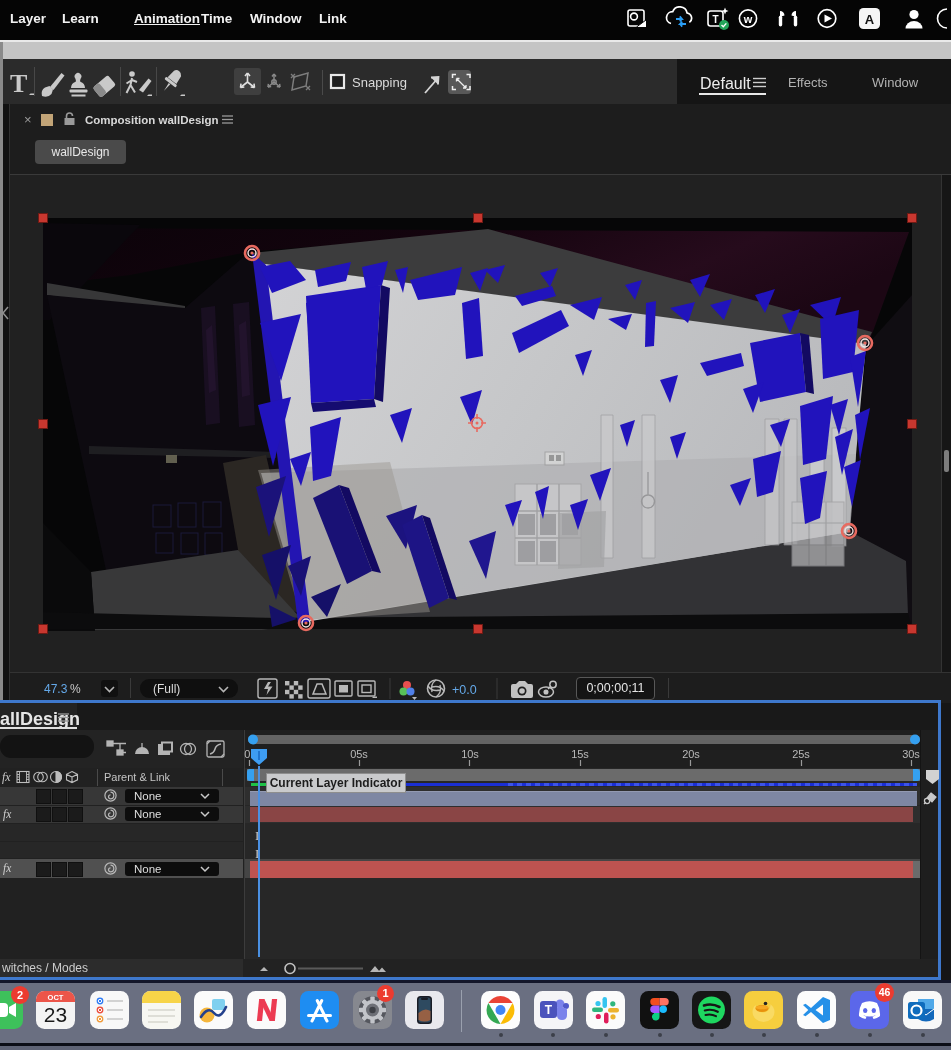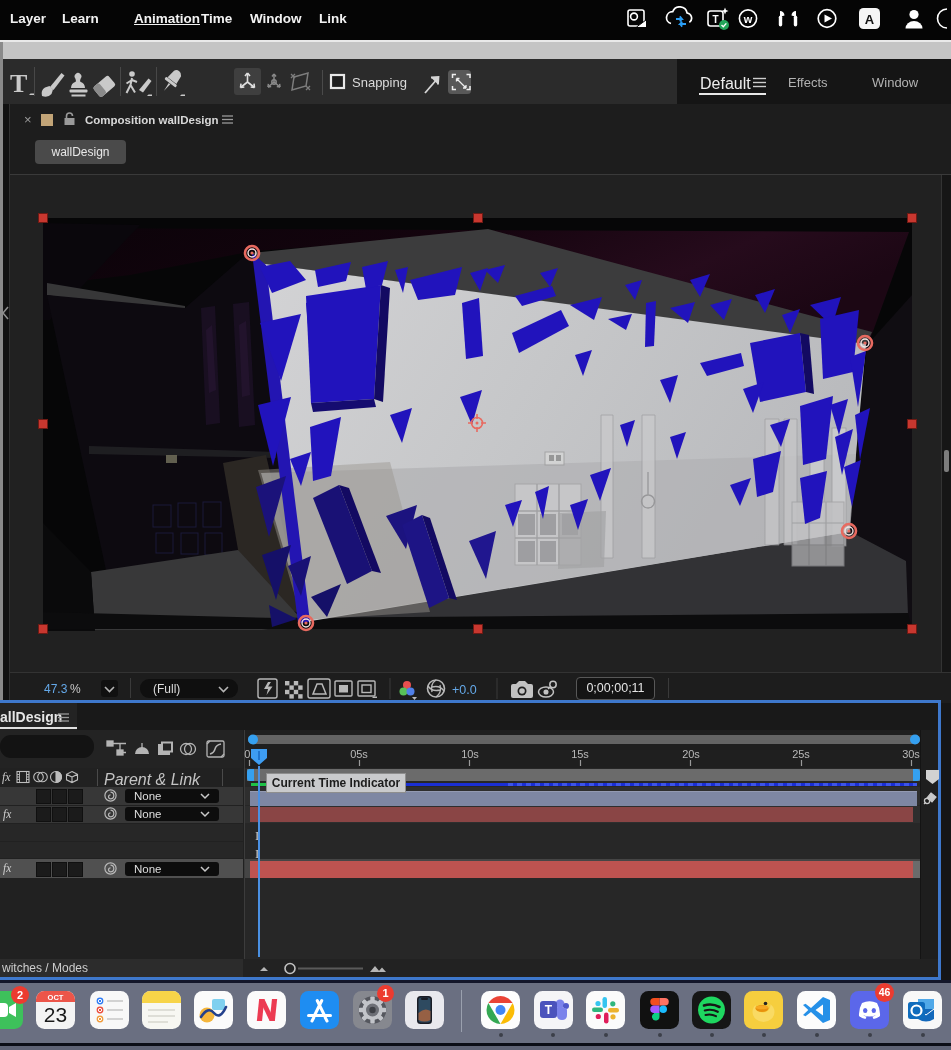--- a/index.html
+++ b/index.html
@@ -435,21 +435,21 @@
 </svg>
 
 <div class="a" style="left:0;top:700px;width:941px;height:3px;background:#3e78cc;"></div>
 <div class="a" style="left:938px;top:700px;width:3px;height:280px;background:#3e78cc;"></div>
 <div class="a" style="left:0;top:977px;width:941px;height:3px;background:#3e78cc;"></div>
 <div class="a" style="left:941px;top:703px;width:10px;height:277px;background:#161616;"></div>
 <div class="a" style="left:0;top:703px;width:938px;height:274px;background:#212121;"></div>
 
 <div class="a" style="left:0;top:703px;width:938px;height:27px;background:#191919;"></div>
 <div class="a" style="left:0;top:703px;width:77px;height:27px;background:#232323;"></div>
-<div class="a" style="left:0;top:709px;color:#e6e6e6;font-size:14px;font-weight:600;">allDesign</div>
+<div class="a" style="left:0;top:709px;color:#e6e6e6;font-size:18px;font-weight:600;">allDesign</div>
 <svg class="a" style="left:58px;top:713px;" width="11" height="9">
       <g stroke="#9a9a9a" stroke-width="1.3">
         <line x1="0" y1="1" x2="11" y2="1"></line>
         <line x1="0" y1="4.5" x2="11" y2="4.5"></line>
         <line x1="0" y1="8" x2="11" y2="8"></line>
       </g>
     </svg>
 <div class="a" style="left:0;top:727px;width:77px;height:2px;background:#e0e0e0;"></div>
 
 <div class="a" style="left:0;top:730px;width:243px;height:38px;background:#232323;"></div>
@@ -499,21 +499,21 @@
   <rect x="1" y="1.5" width="12" height="11"></rect>
         <path d="M3.5 1.5 v11 M10.5 1.5 v11 M3.5 4.5 h-2.5 M3.5 7 h-2.5 M3.5 9.5 h-2.5 M13 4.5 h-2.5 M13 7 h-2.5 M13 9.5 h-2.5" stroke-width="0.9"></path>
   <circle cx="22.5" cy="7" r="4.8"></circle>
         <circle cx="26.5" cy="7" r="4.8"></circle>
   <circle cx="40" cy="7" r="5.5"></circle>
         <path d="M40 1.5 a5.5 5.5 0 0 1 0 11 Z" fill="#bdbdbd"></path>
   <path d="M56 1.5 l5.5 2.8 v5.5 l-5.5 2.8 -5.5-2.8 v-5.5 Z M50.5 4.3 l5.5 2.8 5.5-2.8 M56 7.1 v5.5"></path>
  </g>
 </svg>
 <div class="a" style="left:97px;top:769px;width:1px;height:17px;background:#4a4a4a;"></div>
-<div class="a" style="left:104px;top:771px;color:#c4c4c4;font-size:16px;font-style:italic;">Parent &amp; Link</div>
+<div class="a" style="left:104px;top:771px;color:#c4c4c4;font-size:11px;">Parent &amp; Link</div>
 <div class="a" style="left:222px;top:769px;width:1px;height:17px;background:#4a4a4a;"></div>
 
 <div class="a" style="left:0;top:787px;width:243px;height:18px;background:#373737;"></div>
 <div class="a" style="left:0;top:806px;width:243px;height:17px;background:#373737;"></div>
 <div class="a" style="left:0;top:824px;width:243px;height:17px;background:#272727;"></div>
 <div class="a" style="left:0;top:842px;width:243px;height:16px;background:#272727;"></div>
 <div class="a" style="left:0;top:859px;width:243px;height:19px;background:#505050;"></div>
 <div class="a" style="left:3px;top:808px;color:#d0d0d0;font-size:11.5px;font-style:italic;font-family:'Liberation Serif',serif;">fx</div>
 <div class="a" style="left:3px;top:862px;color:#d0d0d0;font-size:11.5px;font-style:italic;font-family:'Liberation Serif',serif;">fx</div>
 
@@ -594,21 +594,21 @@
       </g>
     </svg>
 
 <div class="a" style="left:258px;top:766px;width:2px;height:191px;background:#4a90e2;"></div>
 <svg class="a" style="left:249px;top:747px;" width="20" height="20" viewBox="0 0 20 20">
       <path d="M2 2 h16 v9 l-8 7 -8-7 Z" fill="#3e9df2"></path>
       <path d="M10 4 v9" stroke="#1565c0" stroke-width="1.4"></path>
     </svg>
 <div class="a" style="left:258px;top:957px;width:2px;height:2px;"></div>
 
-<div class="a" style="left:266px;top:773px;width:138px;height:18px;background:#c9cacc;border:1px solid #8e8e8e;color:#1c1c1c;font-size:12px;font-weight:600;text-align:center;line-height:18px;white-space:nowrap;">Current Time Indicator</div>
+<div class="a" style="left:266px;top:773px;width:138px;height:18px;background:#c9cacc;border:1px solid #8e8e8e;color:#1c1c1c;font-size:12px;font-weight:600;text-align:center;line-height:18px;white-space:nowrap;">Current Layer Indicator</div>
 
 <div class="a" style="left:0;top:959px;width:938px;height:18px;background:#222;"></div>
 <div class="a" style="left:0;top:959px;width:243px;height:18px;background:#2c2c2c;"></div>
 <div class="a" style="left:2px;top:961px;color:#cdcdcd;font-size:12px;">witches / Modes</div>
 <svg class="a" style="left:258px;top:962px;" width="135" height="13" viewBox="0 0 135 13">
  <path d="M2 9 l4-4 4 4 Z" fill="#b5b5b5"></path>
  <circle cx="32" cy="6.5" r="5" fill="none" stroke="#c2c2c2" stroke-width="1.6"></circle>
  <line x1="40" y1="6.5" x2="105" y2="6.5" stroke="#5a5a5a" stroke-width="2"></line>
  <path d="M112 10 l5-6 5 6 Z M120 10 l4-4.5 4 4.5 Z" fill="#b5b5b5"></path>
 </svg>

